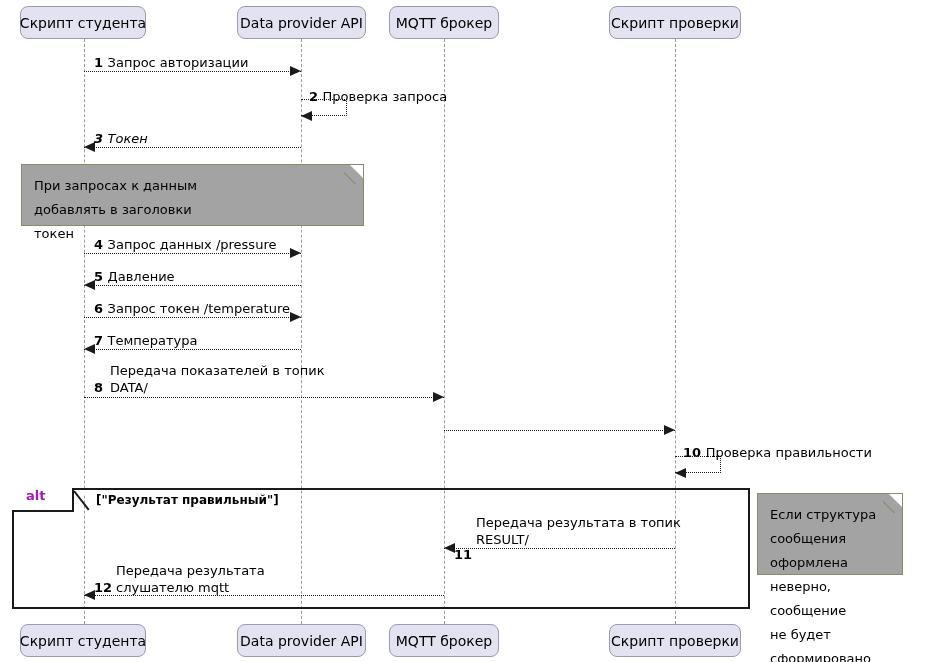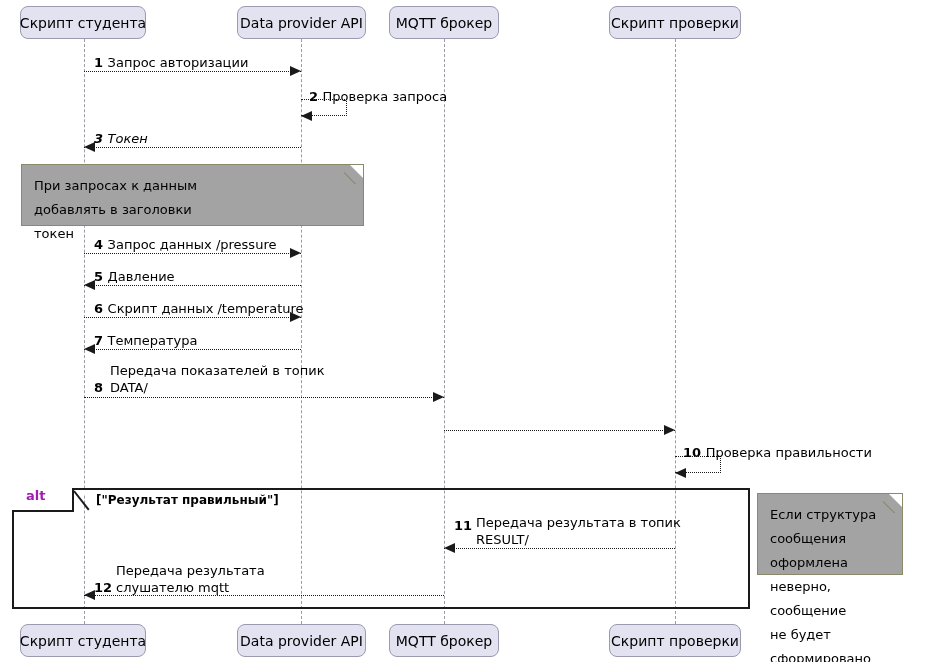--- a/index.html
+++ b/index.html
@@ -187,36 +187,36 @@
     <div class="arrowhead left" style="top: 142px; left: 84px;"></div>
     <div class="msg-label" style="left: 94px; top: 130px; font-style: italic;"><span class="msg-seq">3 </span><span>Токен</span></div>
     <div class="msg" style="left: 84px; top: 253px; width: 217px;"></div>
     <div class="arrowhead right" style="top: 248px; left: 290px;"></div>
     <div class="msg-label" style="left: 94px; top: 236px;"><span class="msg-seq">4 </span><span>Запрос данных /pressure</span></div>
     <div class="msg" style="left: 84px; top: 285px; width: 217px;"></div>
     <div class="arrowhead left" style="top: 280px; left: 84px;"></div>
     <div class="msg-label" style="left: 94px; top: 268px;"><span class="msg-seq">5 </span><span>Давление</span></div>
     <div class="msg" style="left: 84px; top: 317px; width: 217px;"></div>
     <div class="arrowhead right" style="top: 312px; left: 290px;"></div>
-    <div class="msg-label" style="left: 94px; top: 300px;"><span class="msg-seq">6 </span><span>Скрипт данных /temperature</span></div>
+    <div class="msg-label" style="left: 94px; top: 300px;"><span class="msg-seq">6 </span><span>Запрос токен /temperature</span></div>
     <div class="msg" style="left: 84px; top: 349px; width: 217px;"></div>
     <div class="arrowhead left" style="top: 344px; left: 84px;"></div>
     <div class="msg-label" style="left: 94px; top: 332px;"><span class="msg-seq">7 </span><span>Температура</span></div>
     <div class="msg" style="left: 84px; top: 397px; width: 360px;"></div>
     <div class="arrowhead right" style="top: 392px; left: 433px;"></div>
     <div class="msg-label" style="left: 94px; top: 362px; position: absolute;"><span class="msg-seq" style="position: absolute; left: 0px; top: 17px;">8</span><span style="display: inline-block; margin-left: 16px;">Передача показателей в топик
 DATA/</span></div>
     <div class="msg" style="left: 444px; top: 430px; width: 231px;"></div>
     <div class="arrowhead right" style="top: 425px; left: 664px;"></div>
     <div class="selfloop" style="left: 675px; top: 456px; width: 46px; height: 17px;"></div>
     <div class="arrowhead left" style="left: 675px; top: 468px;"></div>
     <div class="msg-label" style="left: 683px; top: 444px;"><span class="msg-seq">10 </span><span>Проверка правильности</span></div>
     <div class="msg" style="left: 444px; top: 548px; width: 231px;"></div>
     <div class="arrowhead left" style="top: 543px; left: 444px;"></div>
-    <div class="msg-label" style="left: 454px; top: 514px; position: absolute;"><span class="msg-seq" style="position: absolute; left: 0px; top: 3px;">11</span><span style="display: inline-block; margin-left: 22px;">Передача результата в топик
+    <div class="msg-label" style="left: 454px; top: 514px; position: absolute;"><span class="msg-seq" style="position: absolute; left: 0px; top: 32px;">11</span><span style="display: inline-block; margin-left: 22px;">Передача результата в топик
 RESULT/</span></div>
     <div class="msg" style="left: 84px; top: 595px; width: 360px;"></div>
     <div class="arrowhead left" style="top: 590px; left: 84px;"></div>
     <div class="msg-label" style="left: 94px; top: 562px; position: absolute;"><span class="msg-seq" style="position: absolute; left: 0px; top: 17px;">12</span><span style="display: inline-block; margin-left: 22px;">Передача результата
 слушателю mqtt</span></div>
     <div class="note" style="left: 21px; top: 164px; width: 343px; height: 62px;">При запросах к данным
 добавлять в заголовки
 токен<div class="note-fold"></div><div class="note-fold-line"></div></div>
     <div class="note" style="left: 757px; top: 493px; width: 146px; height: 82px;">Если структура
 сообщения оформлена

